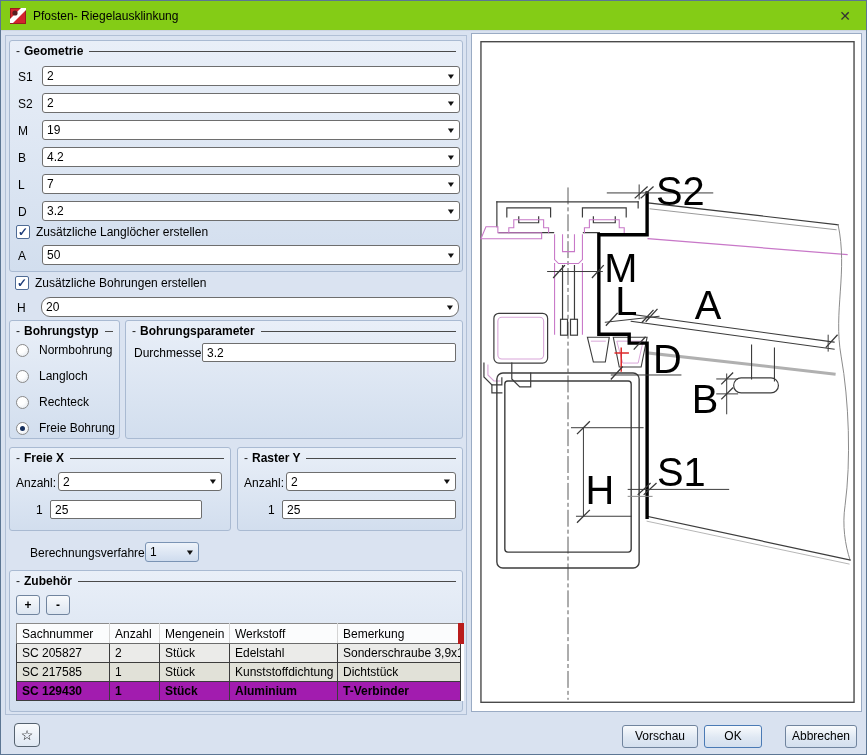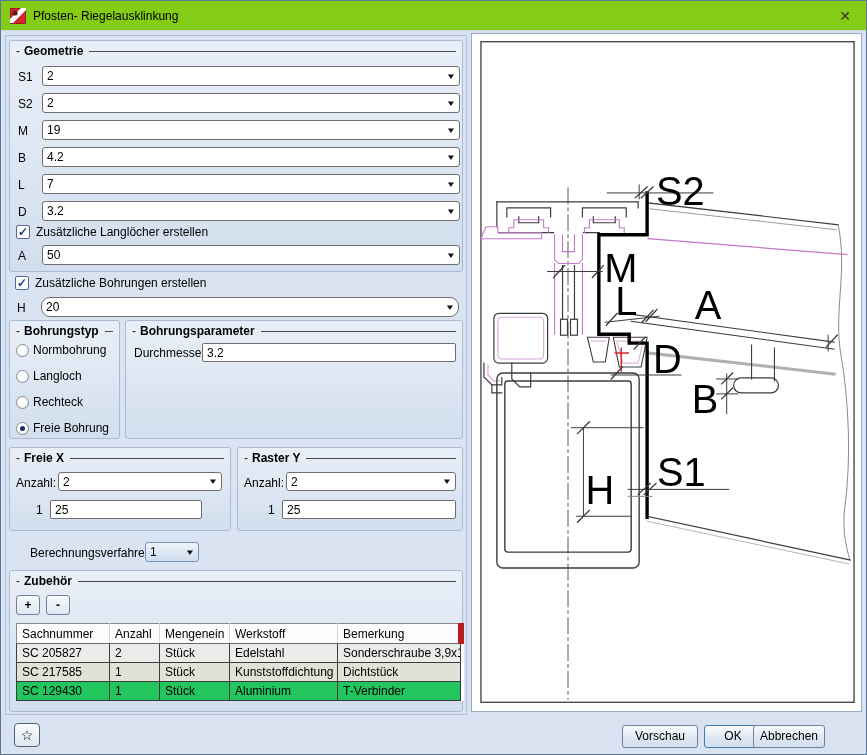--- a/index.html
+++ b/index.html
@@ -28,35 +28,35 @@
   .combo .val { flex:1; font-size:12px; overflow:hidden; white-space:nowrap; }
   .combo .arr { font-size:8px; color:#111; margin-left:4px; transform:scaleX(1.3); }
   .combo.small { background:linear-gradient(180deg,#eef3fa,#cfdcee); border-color:#7a93b4; }
 
   .tinput { position:absolute; height:19px; background:#fff; border:1px solid #6e6e6e; border-radius:2px; font-family:"Liberation Sans",sans-serif; font-size:12px; padding:0 4px; }
 
   .cbrow { position:absolute; display:flex; align-items:center; gap:6px; }
   .cbbox { width:14px; height:14px; background:#fff; border:1px solid #4f6b95; border-radius:2px; font-size:12px; line-height:12px; text-align:center; color:#1f3d7a; font-weight:bold; }
   .cbrow .cblabel { font-size:12px; }
 
-  .radiorow { position:absolute; display:flex; align-items:center; gap:4px; }
+  .radiorow { position:absolute; display:flex; align-items:center; gap:10px; }
   .rdot { width:13px; height:13px; border-radius:50%; border:1px solid #8a8a8a; background:radial-gradient(circle at 35% 30%, #ffffff 40%, #dfe5ec); position:relative; }
   .rdot.sel::after { content:""; position:absolute; left:3px; top:3px; width:5px; height:5px; border-radius:50%; background:#17305e; }
   .radiorow .rlabel { font-size:12px; }
 
   
   .mini-btn { position:absolute; width:24px; height:20px; background:linear-gradient(180deg,#f8fafc,#dde6f1); border:1px solid #70849e; border-radius:3px; font-size:12px; font-weight:bold; text-align:center; line-height:18px; }
   table.zt { position:absolute; border-collapse:collapse; table-layout:fixed; background:#fff; font-size:12px; }
   table.zt th { font-weight:normal; text-align:left; background:#fbfcfd; border-right:1px solid #d4d4d4; border-bottom:1px solid #6b6b6b; border-top:1px solid #8a8a8a; padding:2px 5px; height:20px; white-space:nowrap; overflow:hidden; }
   table.zt th:first-child { border-left:1px solid #8a8a8a; }
   table.zt th:last-child { border-right:6px solid #b91c1c; }
   table.zt td { border:1px solid #3c3c3c; padding:1px 5px; height:19px; white-space:nowrap; overflow:hidden; }
   tr.zr1 td { background:#ebebe9; }
   tr.zr2 td { background:#e1e1d8; }
-  tr.zr3 td { background:#22c55e; }
+  tr.zr3 td { background:#a21caf;font-weight:bold; }
 
   
   .footer-btn { position:absolute; top:724px; height:23px; background:linear-gradient(180deg,#f9fbfd 0%,#dfe8f3 55%,#d3dfee 100%); border:1px solid #70849e; border-radius:3px; font-size:12px; text-align:center; line-height:21px; }
   .fav-btn { position:absolute; left:13px; top:722px; width:26px; height:24px; background:linear-gradient(180deg,#f9fbfd,#dfe8f3); border:1px solid #55626f; border-radius:4px; font-size:14px; text-align:center; line-height:22px; }
 
   
   .preview { position:absolute; left:470px; top:32px; width:391px; height:679px; background:#ffffff; border:1px solid #9aabc4; }
   .preview svg { display:block; }
   .dwg-lbl { font-family:"Liberation Sans",sans-serif; font-size:40px; font-weight:500; fill:#000; }
 </style>
@@ -385,15 +385,15 @@
         </g>
       </g>
     </svg>
   </div>
 
   <div class="fav-btn">
     <span>☆</span>
   </div>
   <div class="footer-btn" style="left:621px;width:76px;">Vorschau</div>
   <div class="footer-btn" style="left:703px;width:58px;border-color:#4a7ab5;">OK</div>
-  <div class="footer-btn" style="left:752px;width:72px;">Abbrechen</div>
+  <div class="footer-btn" style="left:784px;width:72px;">Abbrechen</div>
 
 </div>
 
 </body></html>

